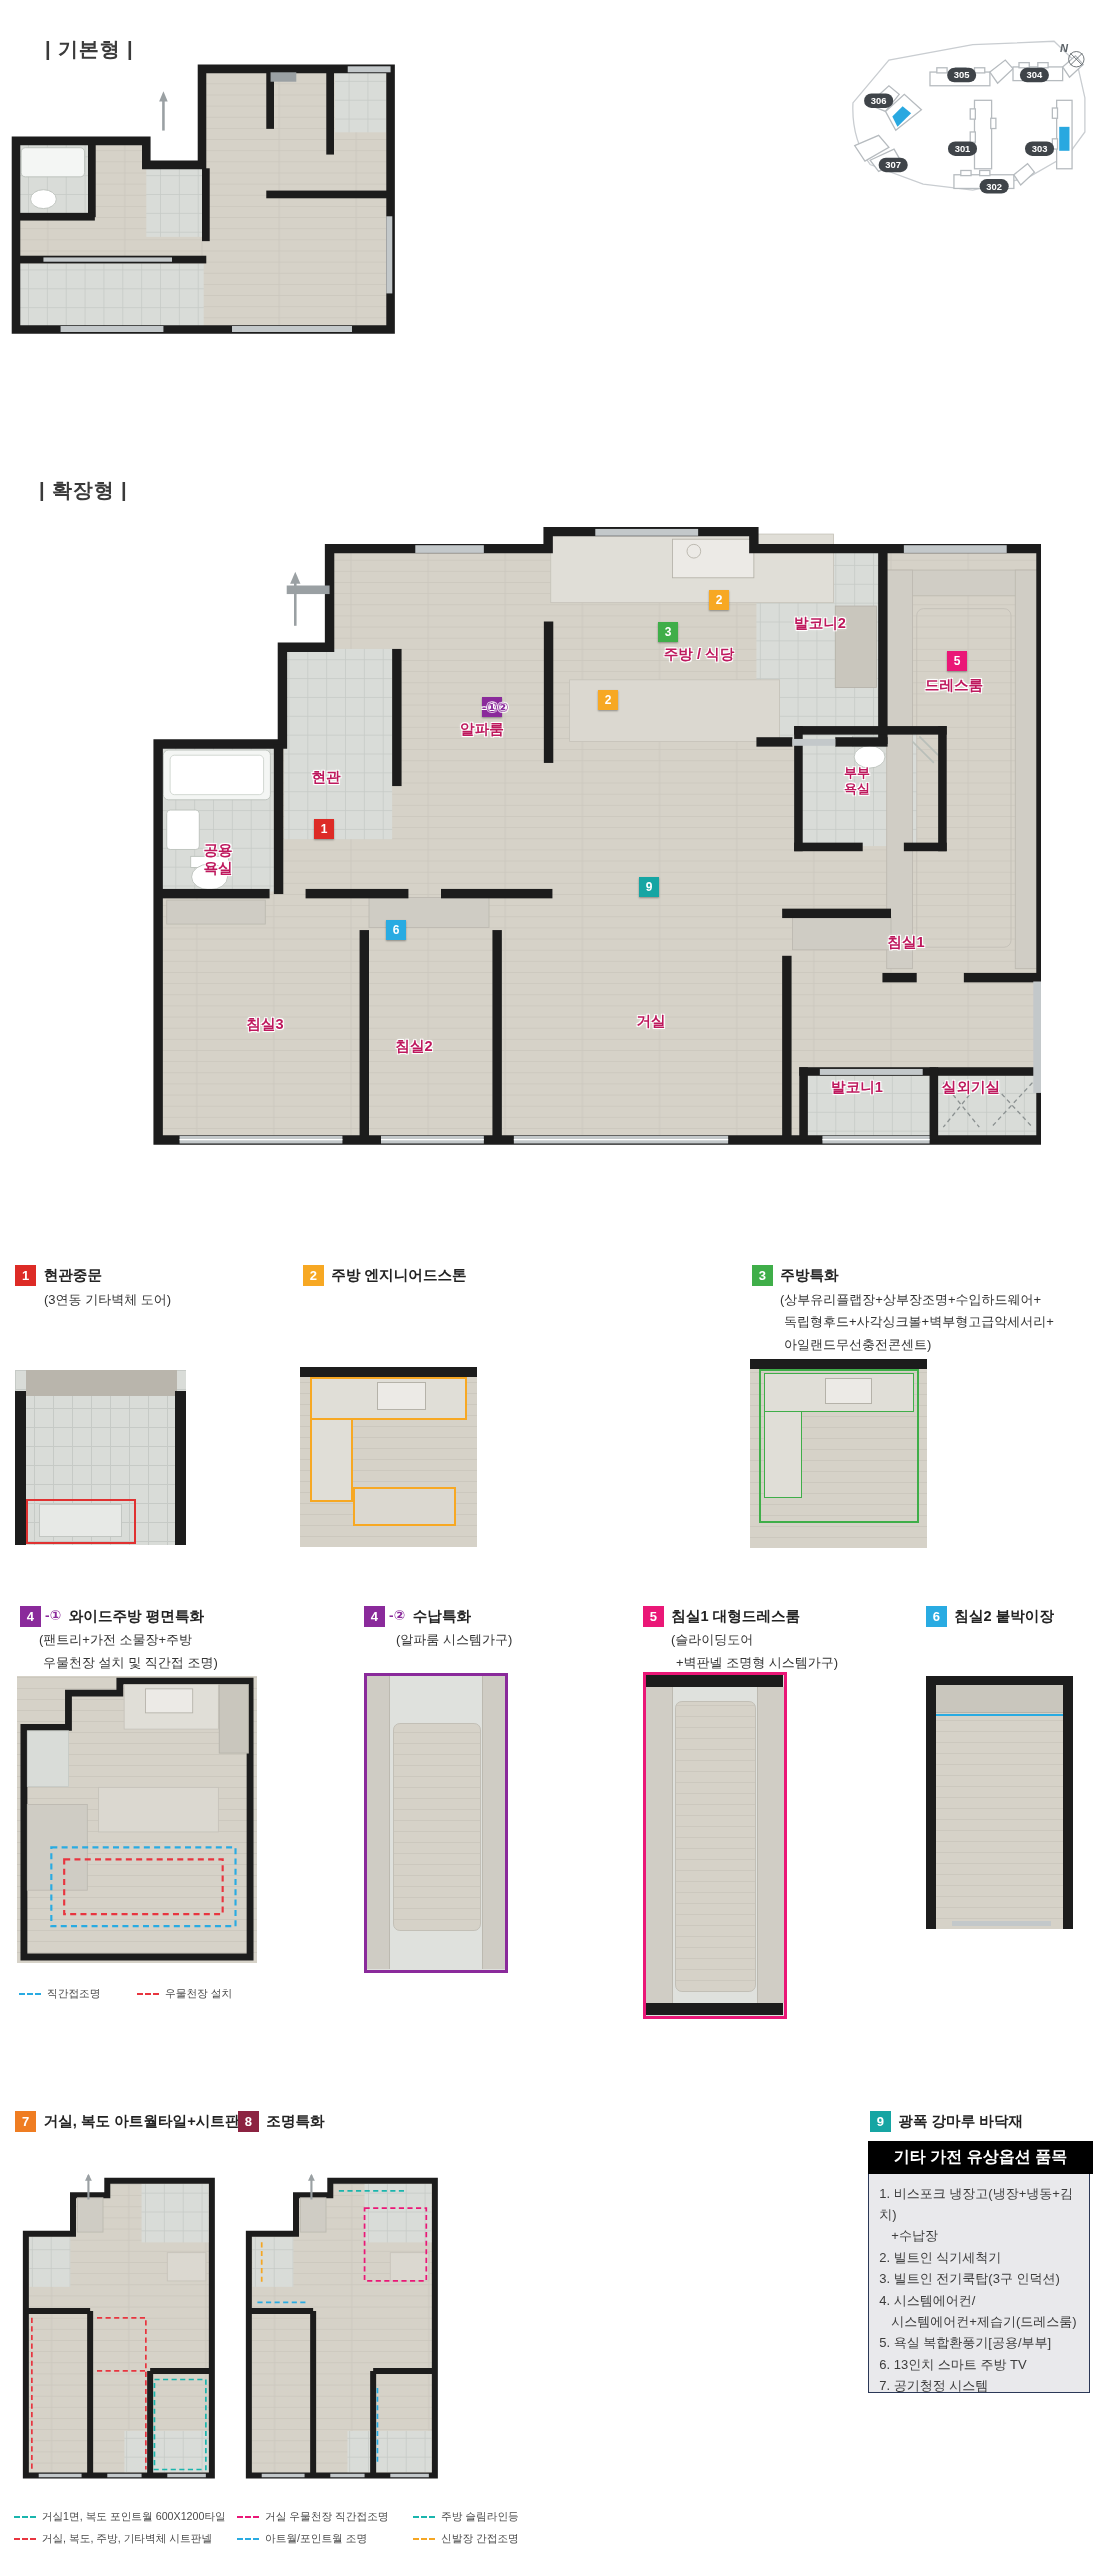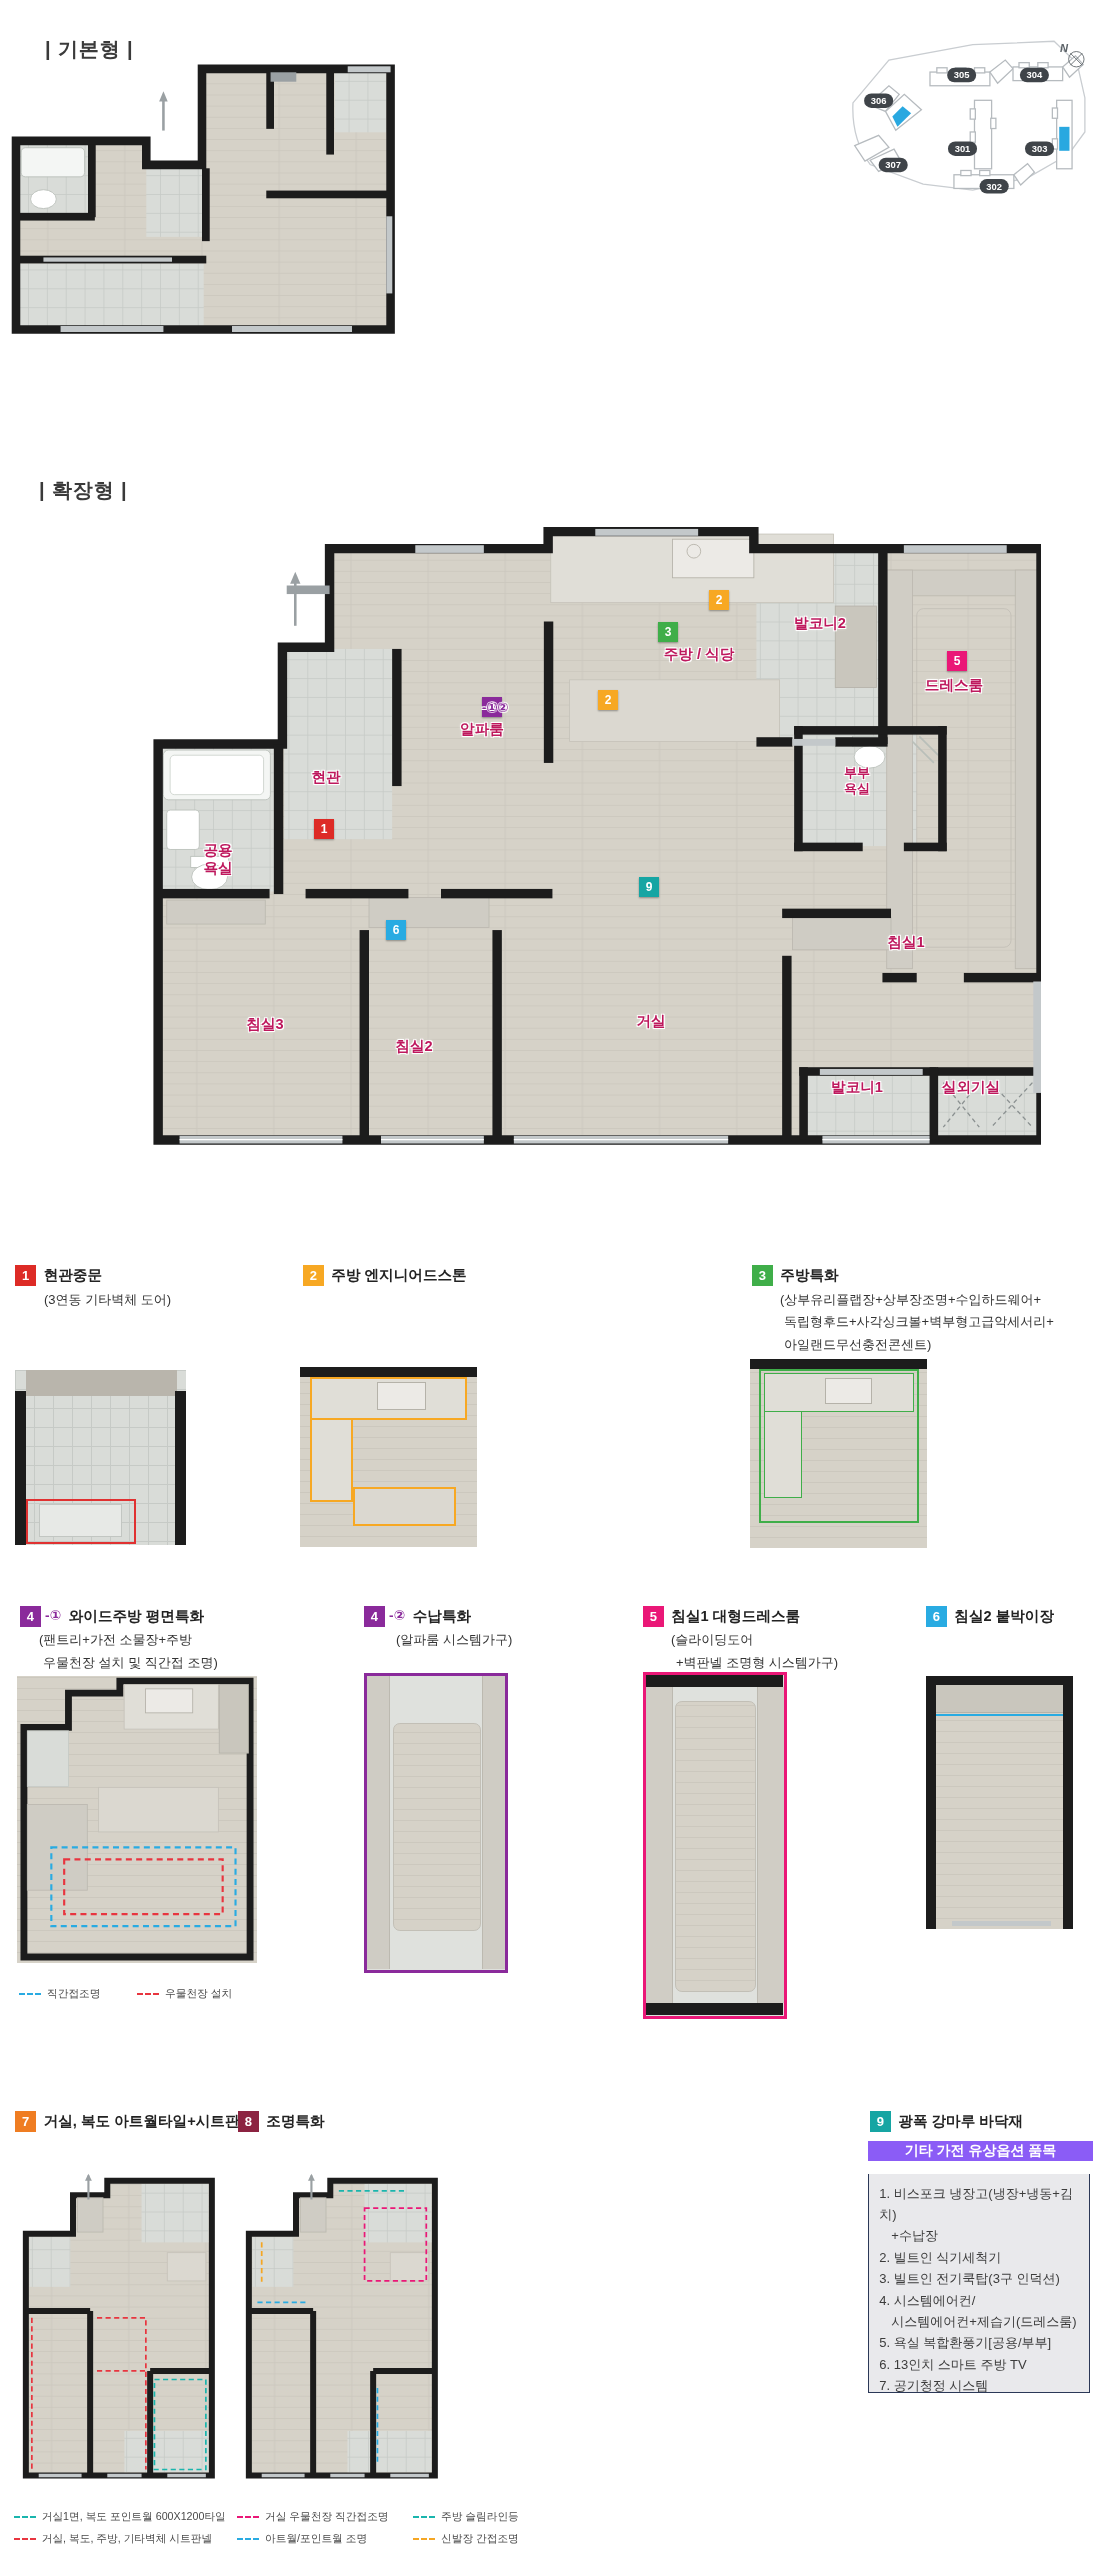--- a/index.html
+++ b/index.html
@@ -37,22 +37,22 @@
   .wood{background:repeating-linear-gradient(0deg,#d6d2c8 0 10.3px,#ccc8be 10.3px 11px);}
   .tile{background-color:#d9dcd8;
         background-image:linear-gradient(#c6cac6 0.9px,transparent 0.9px),linear-gradient(90deg,#c6cac6 0.9px,transparent 0.9px);
         background-size:19px 19px;}
   
   .dimg{position:absolute;overflow:hidden;}
   
   .leg{position:absolute;font-size:10.7px;color:#4a4a4a;white-space:nowrap;display:flex;align-items:center;}
   .dash{display:inline-block;width:22px;height:0;border-top:2.1px dashed #000;margin-right:6px;}
   
-  .optbox-title{position:absolute;left:868px;top:2141px;width:225px;height:20px;background:#8b5cf6;
-        color:#fff;font-size:14px;font-weight:700;display:flex;align-items:center;justify-content:center;}
+  .optbox-title{position:absolute;left:868px;top:2141px;width:225px;height:33px;background:#000000;
+        color:#fff;font-size:16px;font-weight:700;display:flex;align-items:center;justify-content:center;}
   .optbox-body{position:absolute;left:868px;top:2174px;width:222px;height:219px;background:#e9e9ec;
         border:1.3px solid #2b3857;border-top:none;padding:8.6px 0 0 10.3px;box-sizing:border-box;}
   .optbox-body .it{font-size:13px;color:#3c3c3c;line-height:21.4px;}
   .optbox-body .l2{padding-left:12px;}
 </style>
 </head>
 <body>
 
 <div class="page">
 

